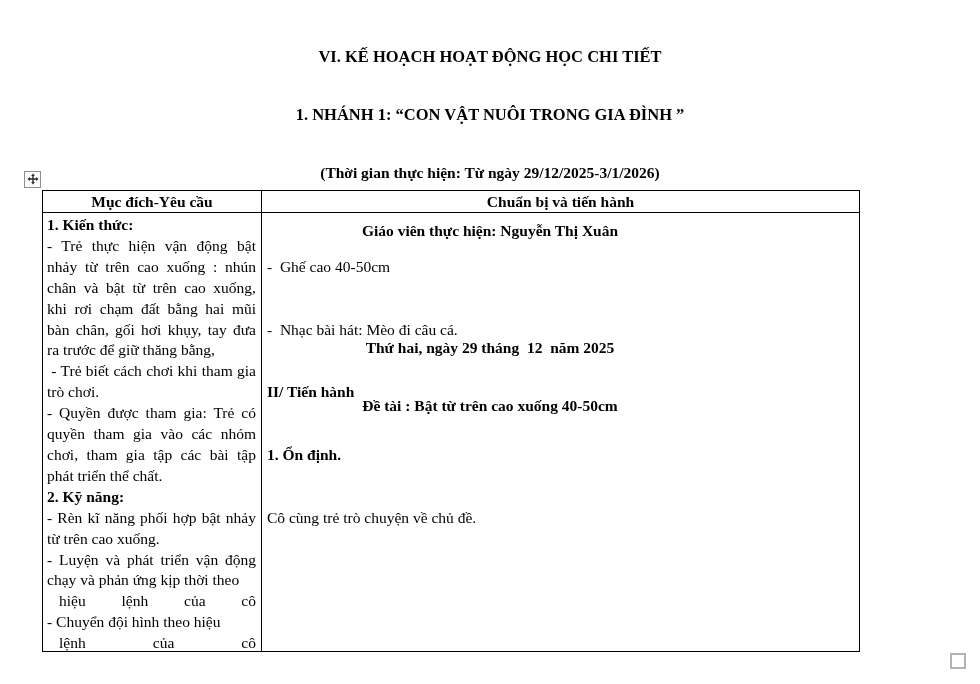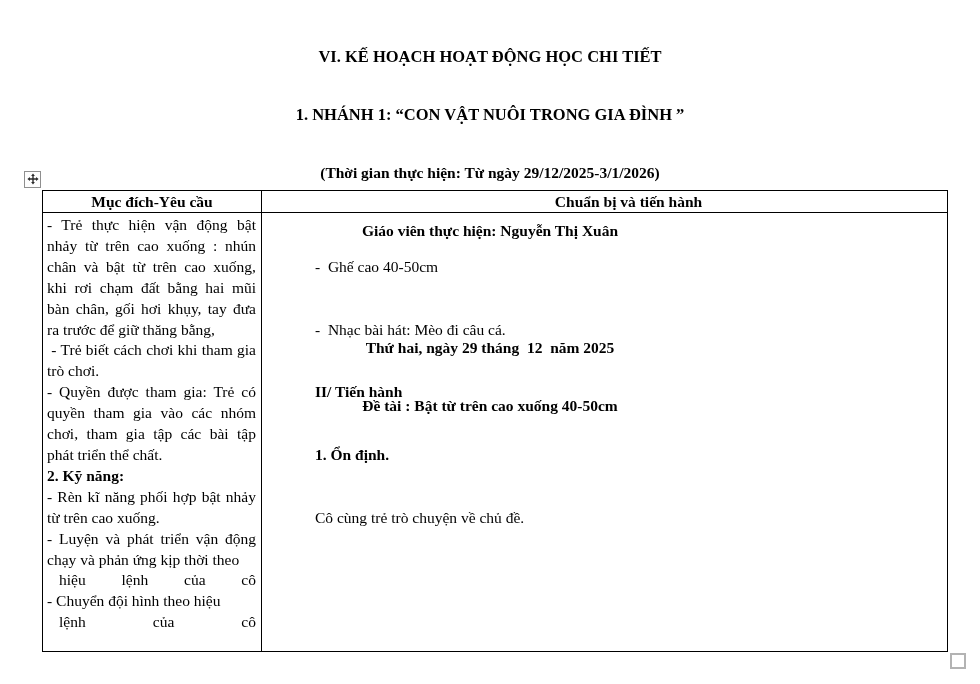--- a/index.html
+++ b/index.html
@@ -24,29 +24,29 @@
     width: 17px; height: 17px;
     background: #fdfdfd;
     border: 1px solid #8f8f8f;
     display: flex; align-items: center; justify-content: center;
     cursor: move;
   }
 
   .doc-table {
     position: absolute;
     left: 42px; top: 190px;
-    width: 906px; height: 462px;
+    width: 818px; height: 462px;
     border: 1px solid #000;
     font-size: 15.5px;
   }
   .tr { display: flex; }
   .tr.head { height: 22px; border-bottom: 1px solid #000; }
   .tr.body { height: 438px; }
   .cell-l { width: 219px; border-right: 1px solid #000; }
-  .cell-r { flex: 1; margin-left: 48px; }
+  .cell-r { flex: 1; }
   .tr.head .cell-l, .tr.head .cell-r {
     font-weight: bold; text-align: center; line-height: 21px;
   }
   .tr.body .cell-l {
     padding: 2px 5px 0 4px;
     line-height: 20.9px;
     overflow: hidden;
   }
   .tr.body .cell-r {
     padding: 2px 8px 0 5px;
@@ -88,20 +88,21 @@
   </span>
 </div>
 
 <div class="doc-table">
   <div class="tr head">
     <div class="cell-l">Mục đích-Yêu cầu</div>
     <div class="cell-r">Chuẩn bị và tiến hành</div>
   </div>
   <div class="tr body">
     <div class="cell-l">
+      <div class="p-just b">1. Kiến thức:</div>
       <div class="p-just">- Trẻ thực hiện vận động bật nhảy từ trên cao xuống : nhún chân và bật từ trên cao xuống, khi rơi chạm đất bằng hai mũi bàn chân, gối hơi khụy, tay đưa ra trước để giữ thăng bằng,</div>
       <div class="p-just"> - Trẻ biết cách chơi khi tham gia trò chơi.</div>
       <div class="p-just">- Quyền được tham gia: Trẻ có quyền tham gia vào các nhóm chơi, tham gia tập các bài tập phát triển thể chất.</div>
       <div class="p-just b">2. Kỹ năng:</div>
       <div class="p-just">- Rèn kĩ năng phối hợp bật nhảy từ trên cao xuống.</div>
       <div class="p-just">- Luyện và phát triển vận động chạy và phản ứng kịp thời theo</div>
       <div class="stretch">hiệu lệnh của cô</div>
       <div class="p-just">- Chuyển đội hình theo hiệu</div>
       <div class="stretch">lệnh của cô</div>
     </div>

